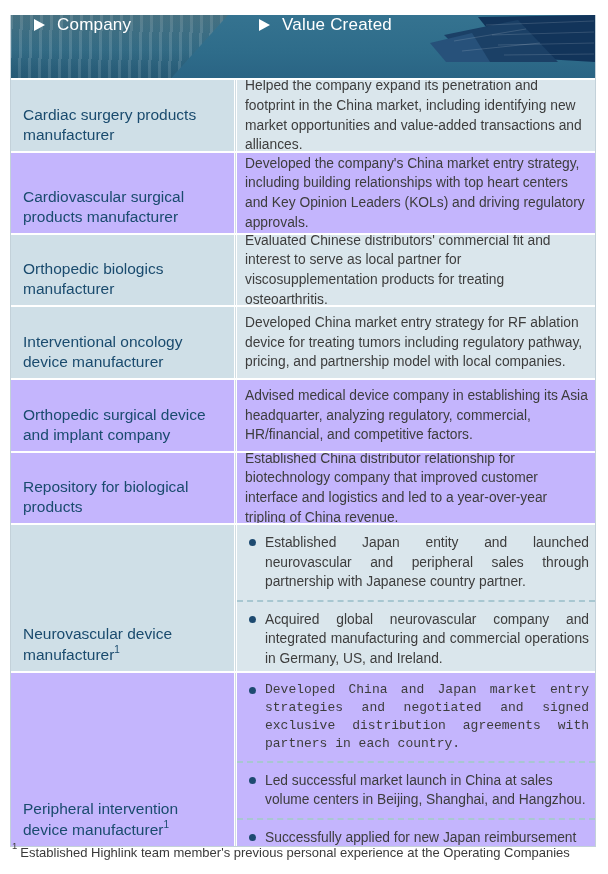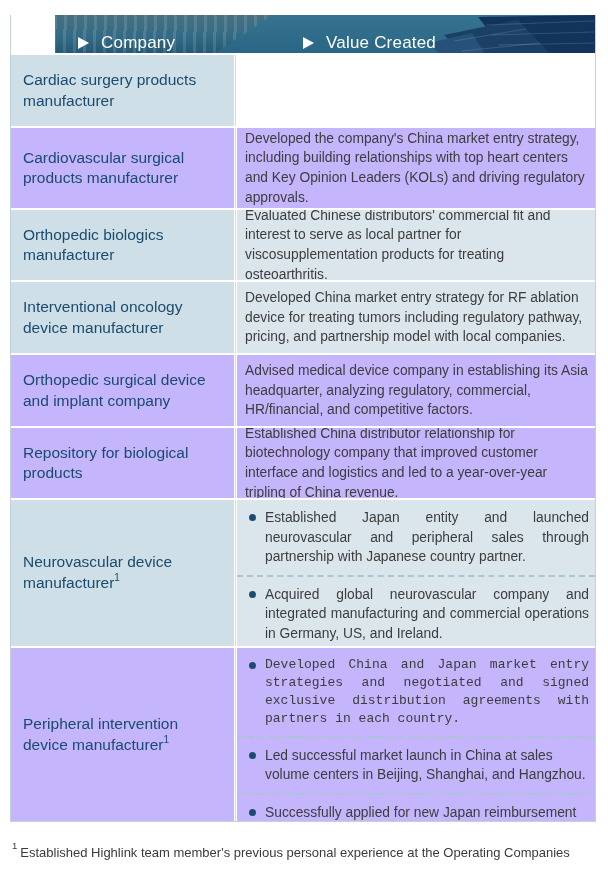--- a/index.html
+++ b/index.html
@@ -5,43 +5,43 @@
   * { margin:0; padding:0; box-sizing:border-box; }
   html,body { background:#ffffff; }
   body { font-family:"Liberation Sans", sans-serif; }
   .page { position:relative; width:608px; height:874px; background:#ffffff; overflow:hidden; }
 
   
   .tbl { position:absolute; left:10px; top:15px; width:586px;
          border:1px solid #c3d1d9; border-top:none; background:#ffffff; }
 
   
-  .thead { position:relative; height:38px; overflow:hidden;
+  .thead { position:relative; height:63px; overflow:hidden;
            background:linear-gradient(180deg,#357390 0%,#2e6c8a 60%,#2a6484 100%);
-           display:flex; align-items:flex-end;margin-left:44px; }
+           display:flex; align-items:flex-start; }
   .bld-left { position:absolute; left:-1px; top:0; width:218px; height:100%;
       background:
         linear-gradient(180deg, rgba(140,110,80,.20) 0%, rgba(140,110,80,.06) 55%, rgba(0,0,0,.10) 100%),
         repeating-linear-gradient(92deg, rgba(255,255,255,.13) 0 3px, rgba(0,0,0,0.02) 3px 10px);
       clip-path:polygon(0 0, 100% 0, 74% 100%, 0 100%); }
   .bld-right { position:absolute; right:-1px; top:0; height:47px; }
   .th { position:relative; z-index:2; display:flex; align-items:center; }
   .th-company { width:226px; padding-left:23px; }
   .th-value { flex:1; padding-left:22px; }
   .tri { width:0; height:0; border-style:solid; border-width:6.5px 0 6.5px 11px;
          border-color:transparent transparent transparent #ffffff; margin-right:12px; flex:0 0 auto; }
   .th-label { color:#ffffff; font-size:17px; letter-spacing:.2px; }
 
   
   .row { display:flex; border-top:2px solid #ffffff; overflow:hidden; }
   .row.blue .cell-company { background:#cfdfe7; }
   .row.blue .cell-value   { background:#dae6ec; }
   .row.white .cell-company, .row.white .cell-value { background:#c4b5fd; }
 
-  .cell-company { width:223px; flex:0 0 223px; display:flex; align-items:center;
+  .cell-company { width:223px; flex:0 0 223px; display:flex; align-items:flex-end;
                   padding:6px 12px; color:#1a4b6e; font-size:15.5px; line-height:1.3; }
   .cell-company sup { font-size:10px; position:relative; top:-1px; }
   .divider { width:3px; flex:0 0 3px;
              background:linear-gradient(90deg,#ffffff 0 1px,#d2dde3 1px 2px,#ffffff 2px 3px); }
   .cell-value { flex:1; display:flex; flex-direction:column; justify-content:center;
                 padding:4px 6px 4px 8px; color:#3d3d3d; font-size:13.8px; line-height:1.42; }
 
   
   .cell-bullets { padding:0; justify-content:space-between; }
   .bsec { display:flex; align-items:flex-start; padding:8px 6px 8px 12px; flex:1; }
@@ -85,20 +85,23 @@
         <span class="tri"></span>
         <span class="th-label">Value Created</span>
       </div>
     </div>
 
     <div class="row blue" style="height:73px">
       <div class="cell-company">
         <span>Cardiac surgery products manufacturer</span>
       </div>
       <div class="divider"></div>
+      <div class="cell-value">
+        <span>Helped the company expand its penetration and footprint in the China market, including identifying new market opportunities and value-added transactions and alliances.</span>
+      </div>
     </div>
 
     <div class="row white" style="height:82px">
       <div class="cell-company">
         <span>Cardiovascular surgical products manufacturer</span>
       </div>
       <div class="divider"></div>
       <div class="cell-value">
         <span>Developed the company's China market entry strategy, including building relationships with top heart centers and Key Opinion Leaders (KOLs) and driving regulatory approvals.</span>
       </div>

